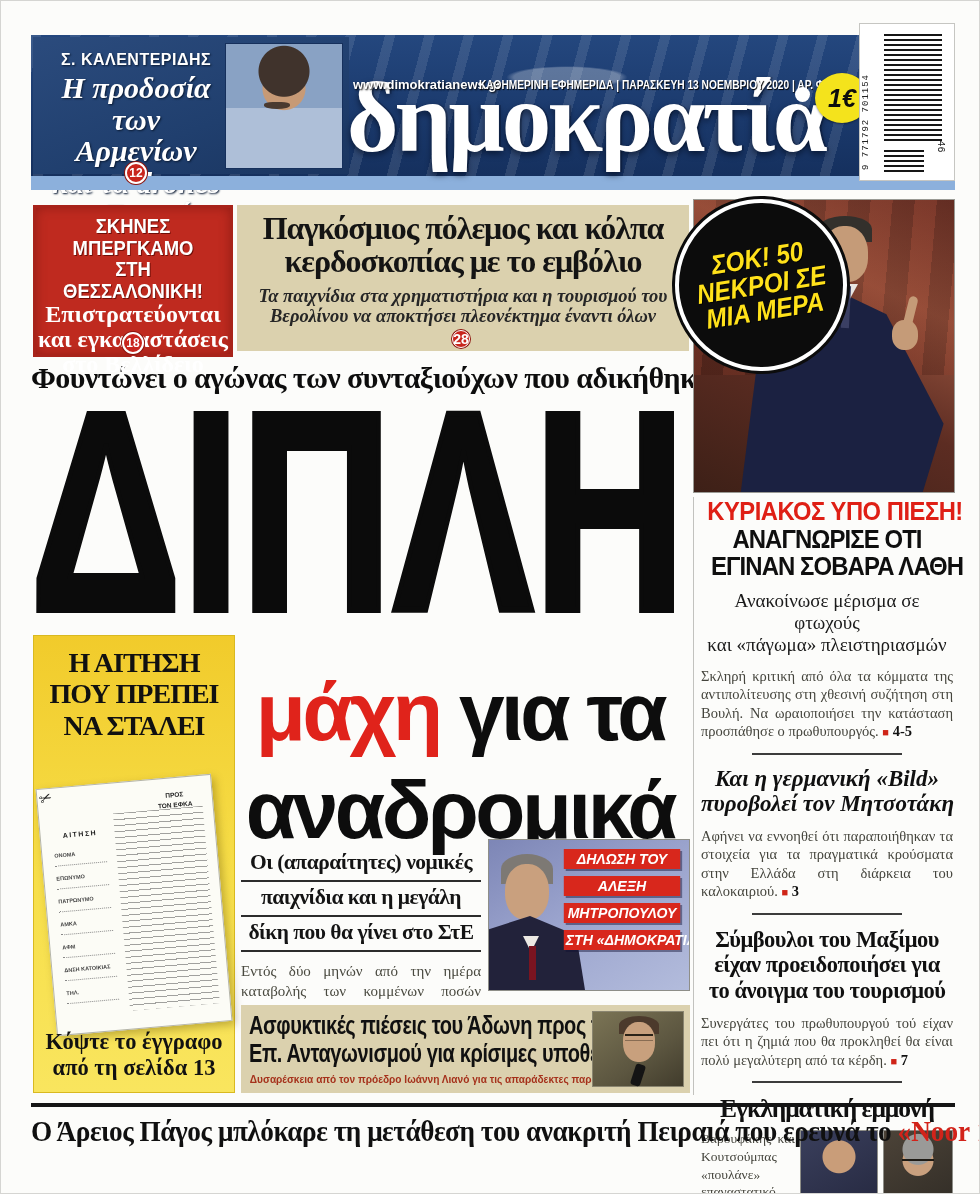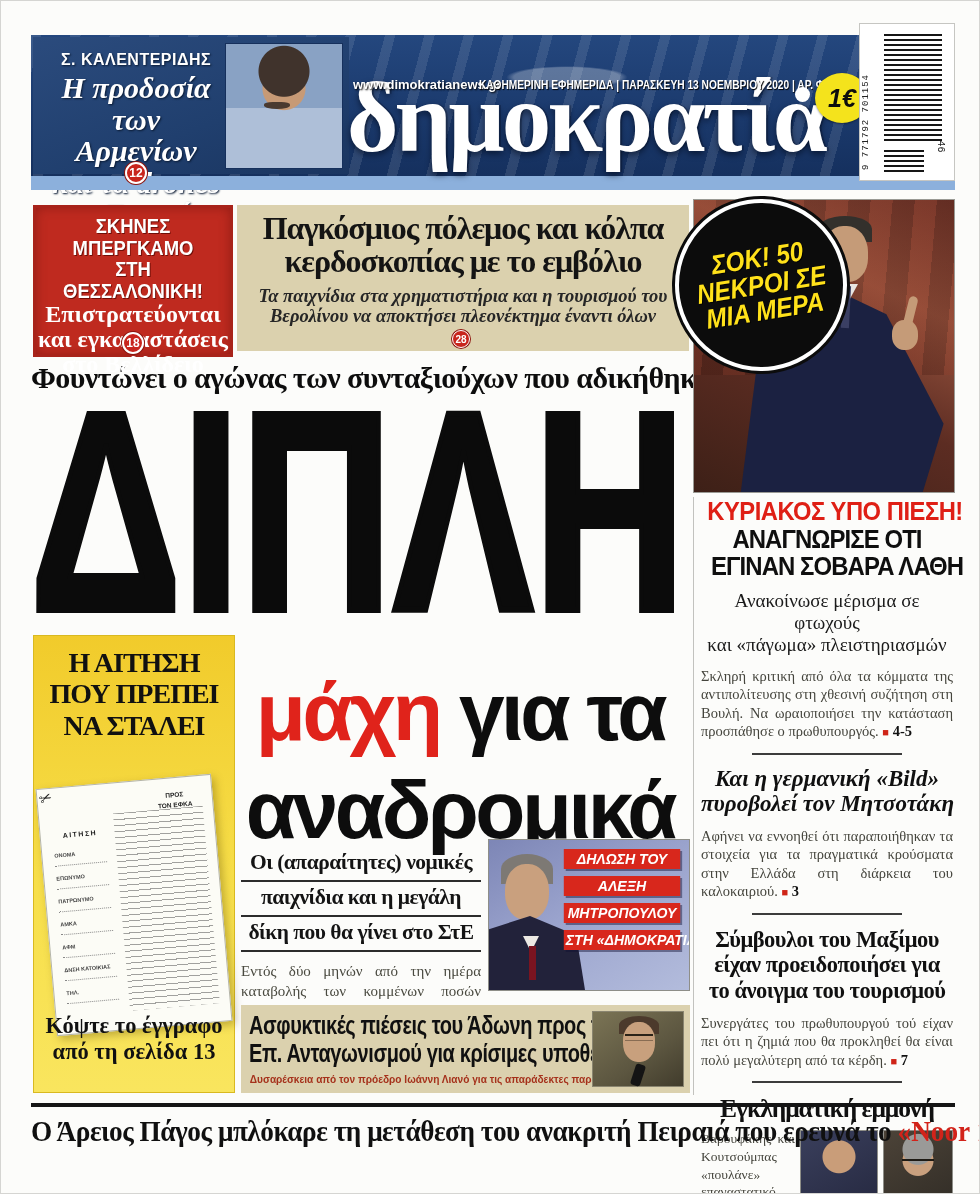--- a/index.html
+++ b/index.html
@@ -74,21 +74,21 @@
   .br-l2:first-of-type { margin-top:4px; }
   #badge18 { position:absolute; left:89px; bottom:3px; }
   #boxvac { position:absolute; left:236px; top:204px; width:452px; height:146px;
     background:#dbd1ae; text-align:center; padding-top:7px; z-index:2; }
   .bv-h { font-family:"Liberation Serif",serif; font-weight:bold; color:#141414;
     font-size:32px; line-height:1.04; letter-spacing:-1px; }
   .bv-s { font-family:"Liberation Serif",serif; font-weight:bold; font-style:italic;
     color:#262626; font-size:18.5px; line-height:1.12; }
   .bv-s.first { margin-top:7px; }
   #badge28 { position:absolute; left:215px; bottom:3px; width:18px; height:18px;
-    font-size:10px; border-width:1px; }
+    font-size:14px; border-width:1px; }
   #photomits { position:absolute; left:692px; top:198px; width:262px; height:294px;
     background:linear-gradient(205deg,#70352a 0%,#97533e 30%,#5c2c22 60%,#3d2017 100%);
     border:1px solid #9a9a94; overflow:hidden; z-index:1; }
   .pm-seat { position:absolute; left:0; top:0; width:100%; height:60%;
     background:repeating-linear-gradient(95deg, rgba(150,60,40,.5) 0 22px, rgba(60,20,12,.5) 22px 44px);
     opacity:.5; }
   .pm-suit { position:absolute; left:0; bottom:0; width:100%; height:78%;
     background:#1b2141; clip-path:polygon(18% 100%, 26% 28%, 52% 10%, 74% 22%, 96% 70%, 88% 100%); }
   .pm-face { position:absolute; left:128px; top:26px; width:46px; height:56px;
     border-radius:46% 46% 42% 42%; background:#c59b78; }
@@ -136,21 +136,21 @@
     transform:rotate(-20deg); }
   .doc-to { position:absolute; right:20px; top:12px; font-weight:bold; font-size:6.5px;
     color:#222; text-align:center; line-height:1.5; }
   .doc-title { position:absolute; left:22px; top:44px; font-weight:bold; font-size:7px;
     letter-spacing:1.5px; color:#222; }
   .doc-fields { position:absolute; left:12px; top:64px; width:56px; }
   .doc-field { font-size:5.5px; font-weight:bold; color:#444; margin-bottom:3px; }
   .doc-fline { width:52px; height:5px; border-bottom:1px dotted #888; margin-bottom:9px; }
   .doc-lines { position:absolute; right:10px; top:30px; width:90px; height:198px;
     background:repeating-linear-gradient(180deg, rgba(70,70,70,.5) 0 1px, rgba(0,0,0,0) 1px 6px); }
-  .yb-footer { position:absolute; bottom:28px; width:100%; }
+  .yb-footer { position:absolute; bottom:12px; width:100%; }
   .yb-fline { font-family:"Liberation Serif",serif; font-weight:bold; font-size:22.5px;
     line-height:1.15; color:#111; }
 
   
   #legal { position:absolute; left:240px; top:846px; width:240px; z-index:2; }
   .lg-line { font-family:"Liberation Serif",serif; font-weight:bold; font-size:21.5px;
     letter-spacing:-.5px; color:#141414; text-align:center; white-space:nowrap;
     border-bottom:2px solid #2c2c2c; padding:3px 0 5px; }
   .lg-body { margin-top:10px; font-family:"Liberation Serif",serif; font-size:15px;
     color:#4a4a40; line-height:1.3; text-align:justify; }

